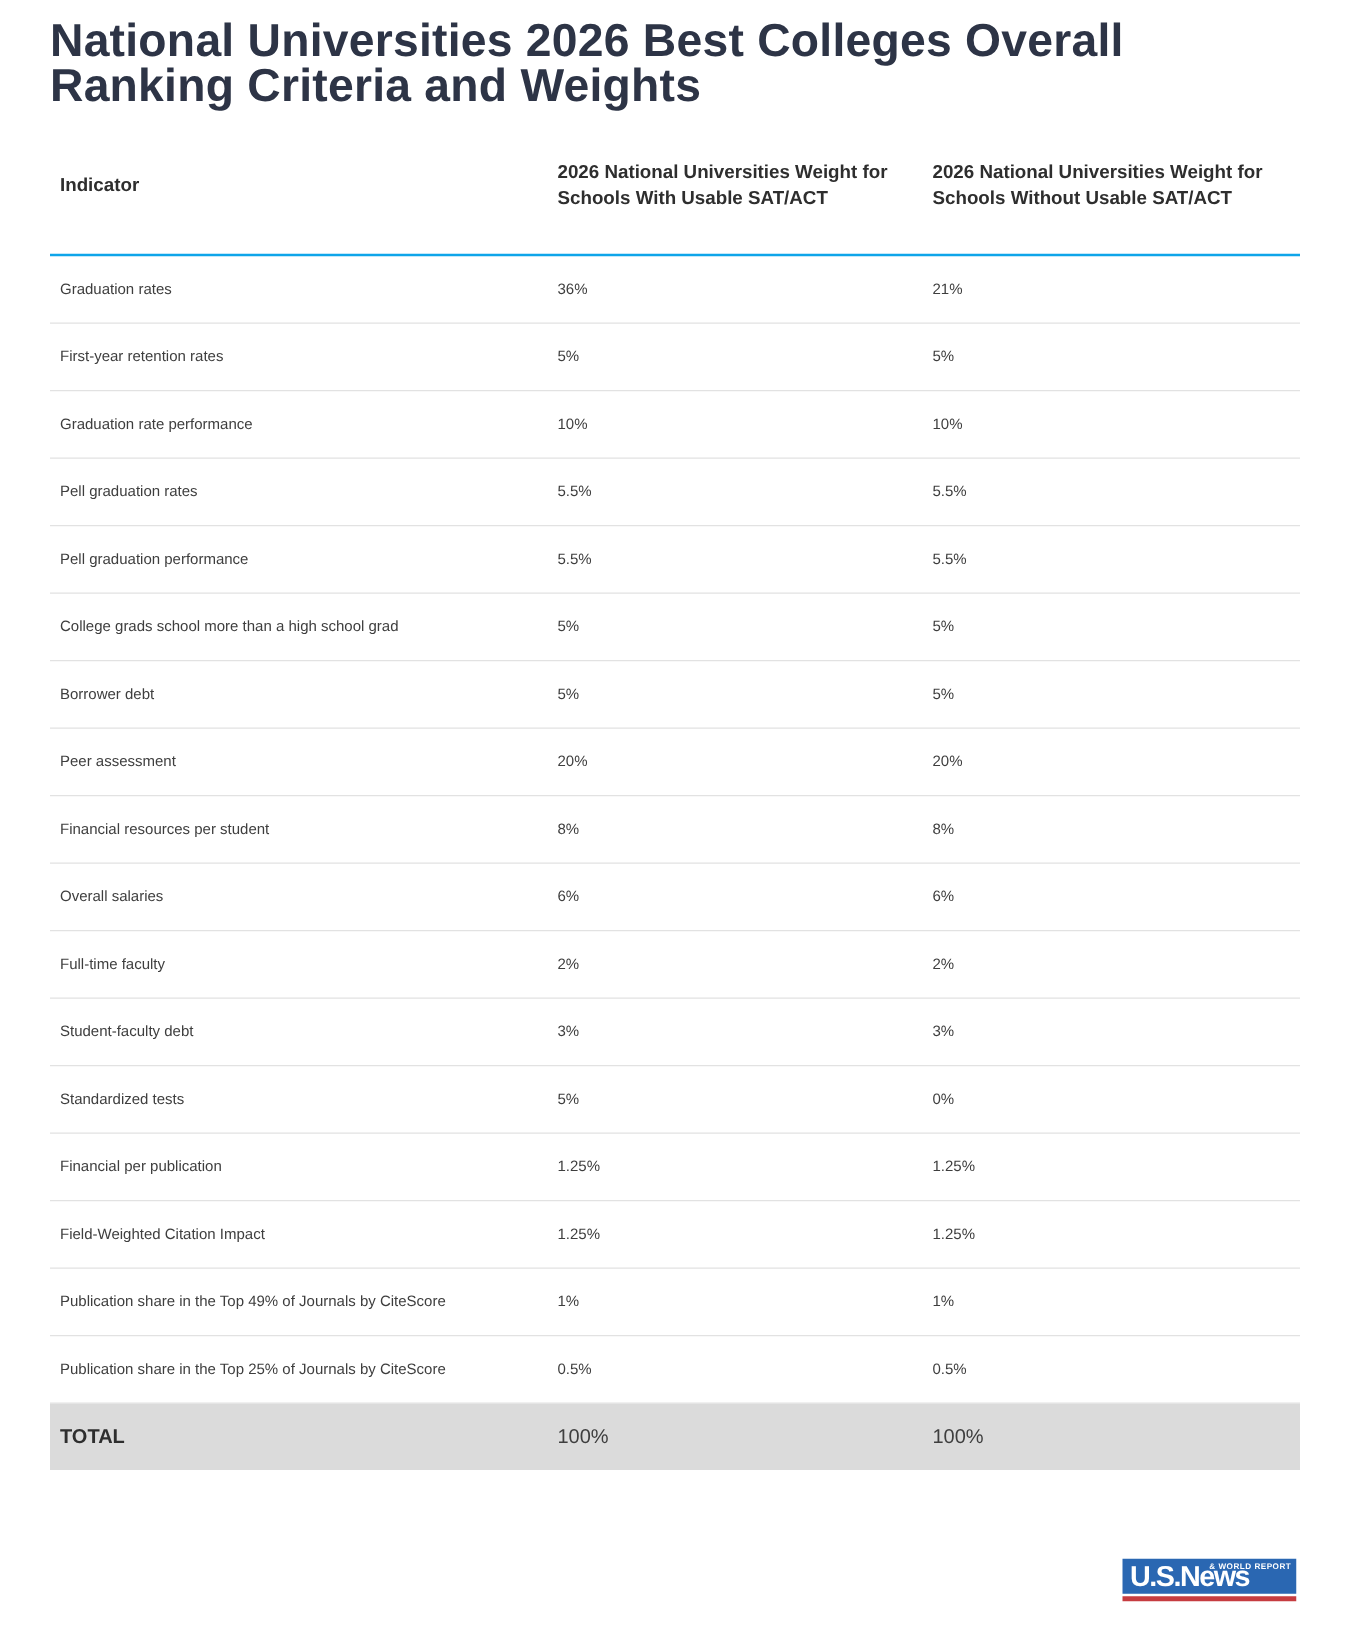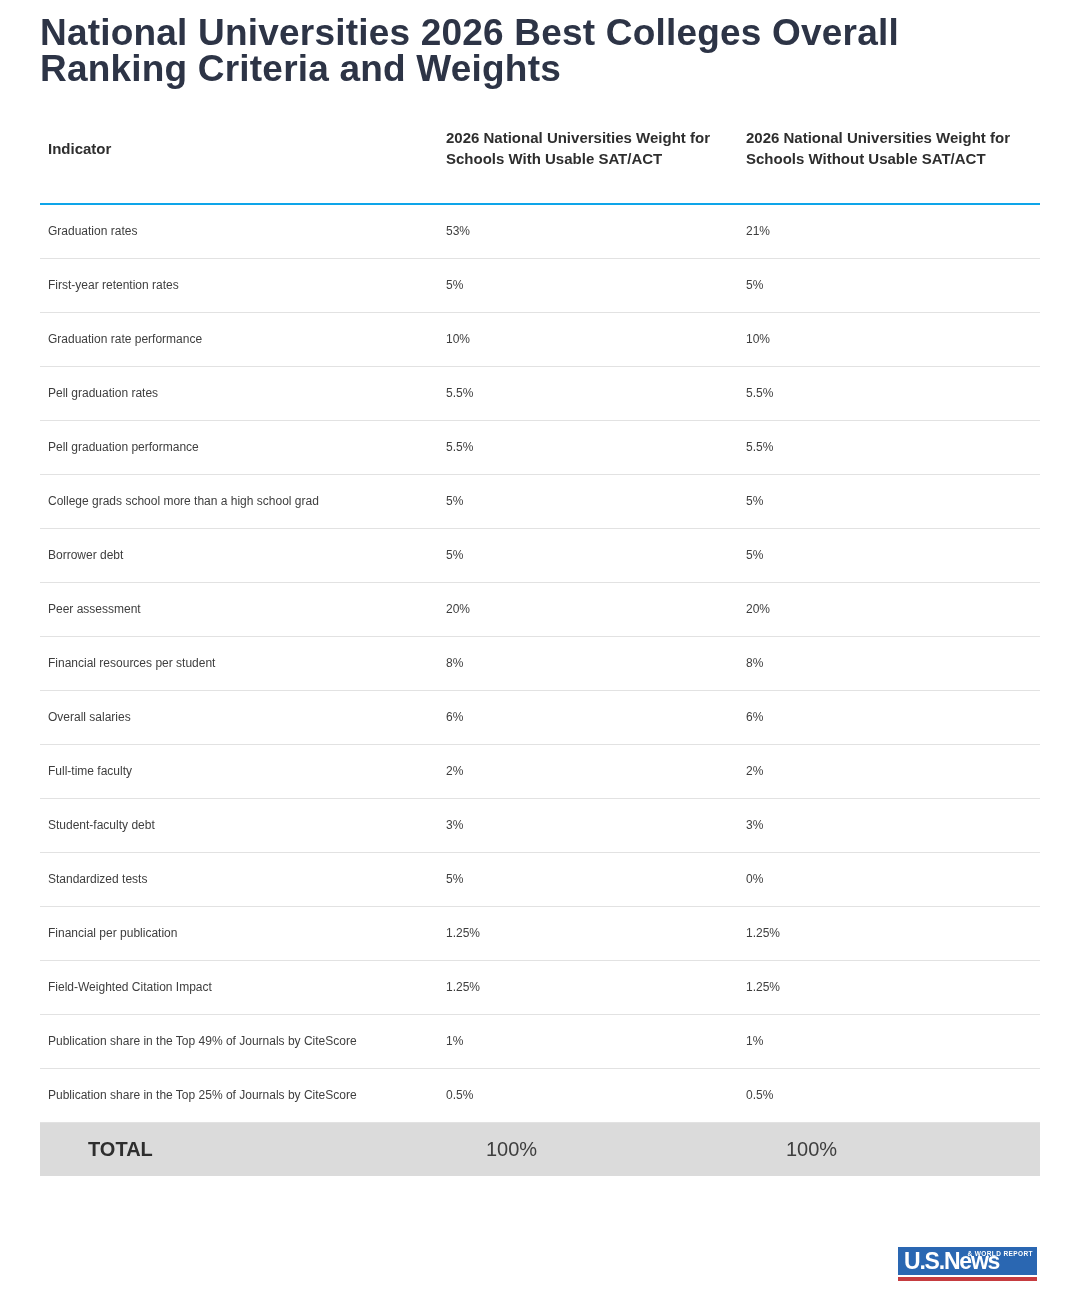--- a/index.html
+++ b/index.html
@@ -52,21 +52,21 @@
     font-size: 12px;
     line-height: 21px;
     color: #3e3e3e;
     font-weight: normal;
   }
 
   .trow-total {
     background: #dbdbdb;
     min-height: 53px;
   }
-  .trow-total .tcell { font-size: 20px; line-height: 21px; margin-left: 40px; }
+  .trow-total .tcell { font-size: 16px; line-height: 21px; }
   .trow-total .total-label { font-weight: bold; color: #2e2e2e; }
 
   .footer {
     position: absolute;
     right: 43px;
     bottom: 26px;
   }
   .usnews-logo { width: 139px; }
   .logo-box {
     position: relative;
@@ -111,21 +111,21 @@
 
     <div class="thead">
       <div class="tcell">Indicator</div>
       <div class="tcell">2026 National Universities Weight for Schools With Usable SAT/ACT</div>
       <div class="tcell">2026 National Universities Weight for Schools Without Usable SAT/ACT</div>
     </div>
 
     <div>
         <div class="trow">
           <div class="tcell">Graduation rates</div>
-          <div class="tcell">53%</div>
+          <div class="tcell">36%</div>
           <div class="tcell">21%</div>
         </div>
         <div class="trow">
           <div class="tcell">First-year retention rates</div>
           <div class="tcell">5%</div>
           <div class="tcell">5%</div>
         </div>
         <div class="trow">
           <div class="tcell">Graduation rate performance</div>
           <div class="tcell">10%</div>

